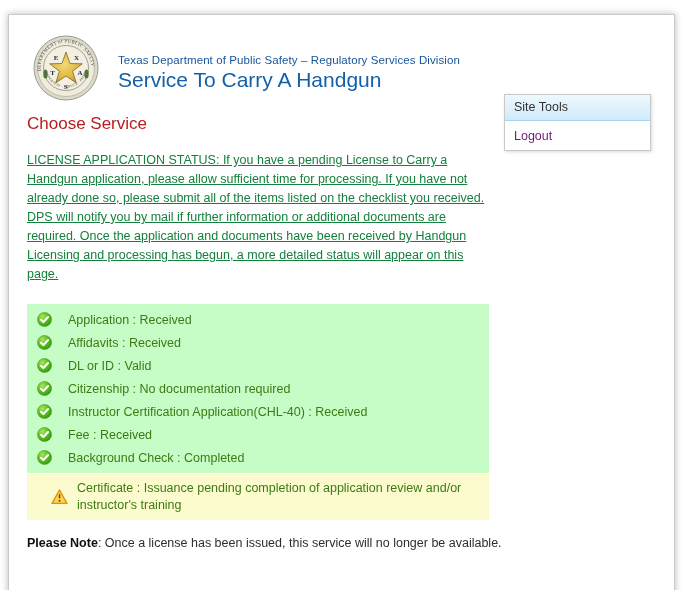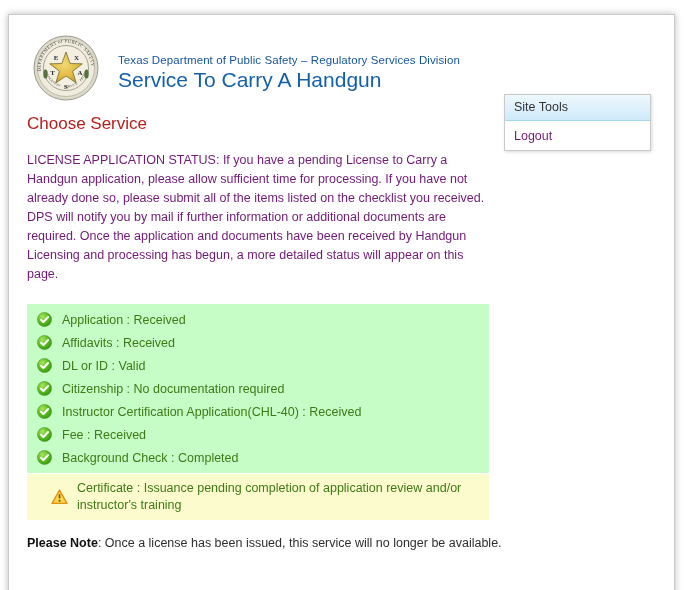--- a/index.html
+++ b/index.html
@@ -33,38 +33,38 @@
     font-size: 21px; color: #1460a8; font-weight: 400; margin-top: 2px;
   }
   
   .content { padding: 0 0 0 18px; width: 500px; }
   .page-heading {
     margin-top: 12px;
     font-size: 17px; font-weight: 400; color: #b91c1c;
   }
   .intro {
     margin-top: 17px; width: 468px;
-    font-size: 12.5px; line-height: 19px; color: #701a75;
+    font-size: 12.5px; line-height: 19px; color: #15803d; text-decoration: underline;
   }
   .cert { margin-top: 17px; width: 468px; line-height: 19px; }
   .cert-label { font-size: 14.5px; color: #2f2f2f; }
   .cert-text { font-size: 12.5px; color: #3d3d3d; }
   
   .status-panel {
     margin-top: 20px; width: 462px;
     background: #c6fcc6;
     padding: 4px 0;
   }
   .status-row {
     display: flex; align-items: center;
     padding: 4px 10px;
   }
   .status-row svg { flex: 0 0 15px; }
   .status-label {
-    margin-left: 10px;
+    margin-left: 16px;
     font-size: 12.5px; color: #3e7a14;
   }
   .warning-panel {
     margin-top: 1px; width: 462px;
     background: #fbfbcd;
     padding: 6px 24px;
     display: flex; align-items: center;
   }
   .warning-panel svg { flex: 0 0 17px; }
   .warning-label {

